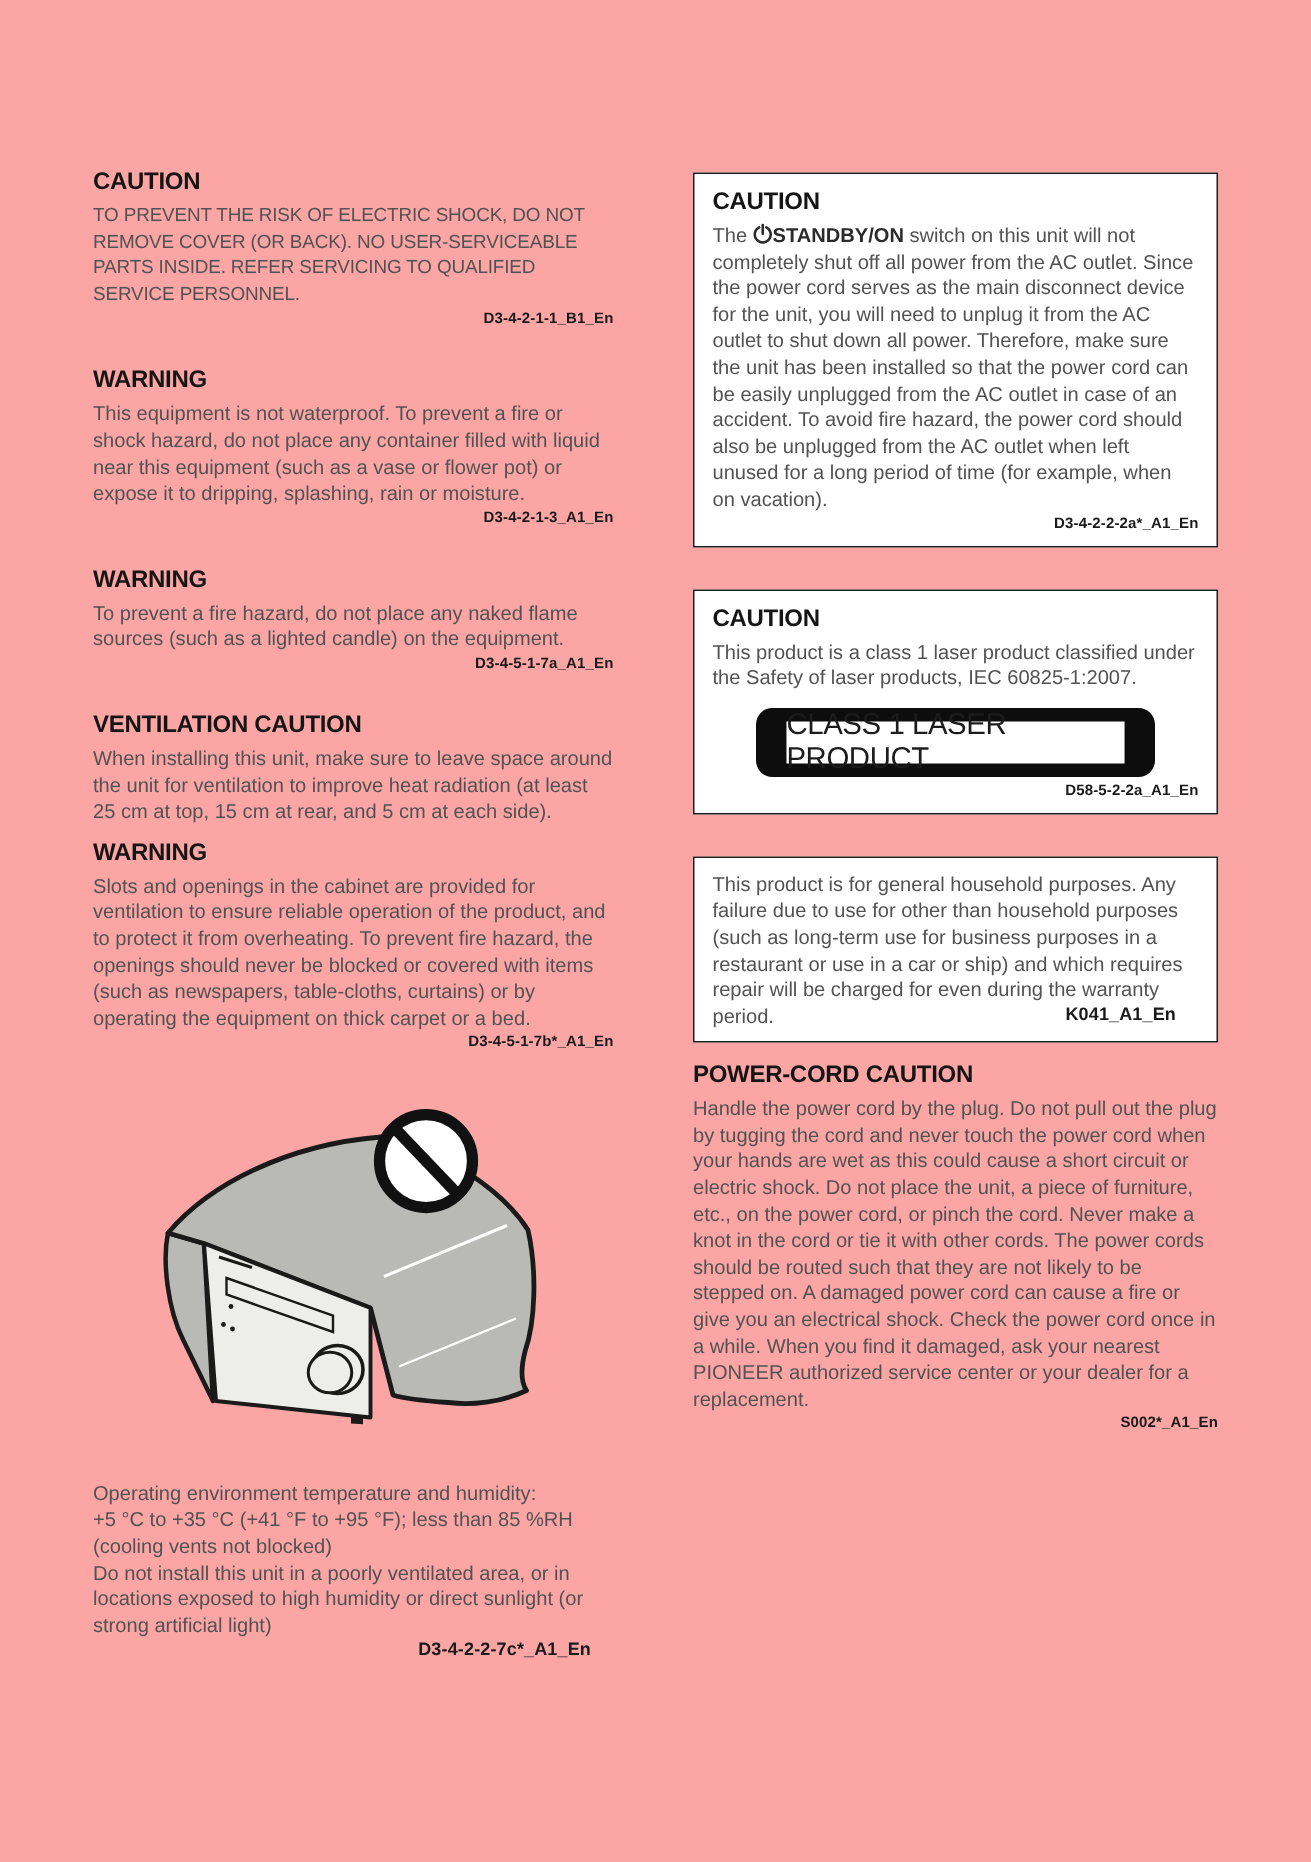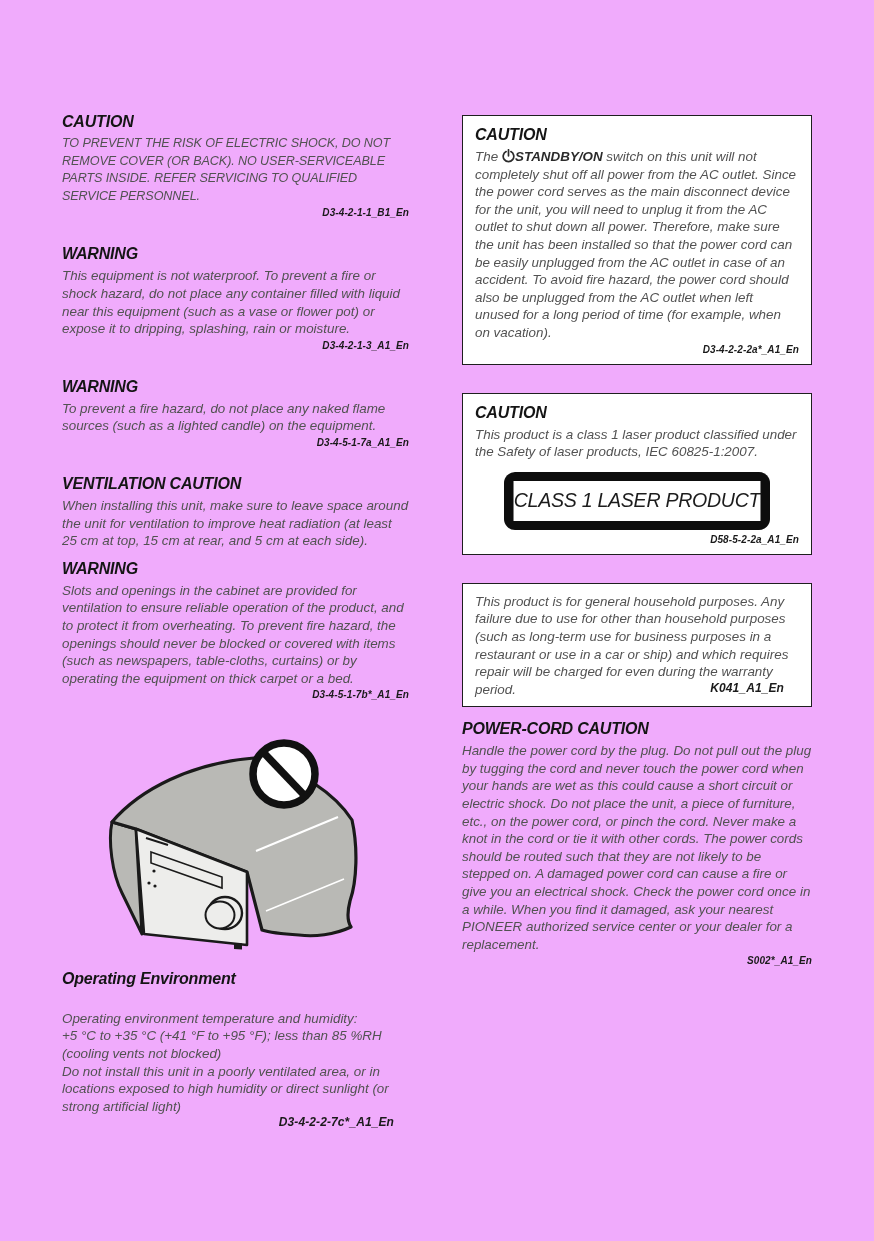--- a/index.html
+++ b/index.html
@@ -1,24 +1,23 @@
 <!DOCTYPE html>
 <html><head>
 <meta charset="utf-8">
 <style>
   * { margin:0; padding:0; box-sizing:border-box; }
   html,body { background:#ffffff; }
   .page {
     position:relative;
     width:874px; height:1241px;
-    background:#f0abfc;
+    background:#fca5a5;
     font-family:"Liberation Sans","DejaVu Sans",sans-serif;
     color:#4f4f4f;
     overflow:hidden;
-    font-style:italic;
   }
   .col-left  { position:absolute; left:62px;  top:112px; width:347px; }
   .col-right { position:absolute; left:462px; top:115px; width:350px; }
 
   h2.sec {
     font-size:16px; line-height:20px; font-weight:bold; color:#151515;
     letter-spacing:-0.2px;
   }
   .sec-gap     { margin-top:25px; }
   .sec-gap-sm  { margin-top:9px; }
@@ -43,25 +42,25 @@
   .box {
     border:1px solid #1f1f1f;
     padding:9px 12px 8px 12px;
     background:#ffffff;
   }
   .box + .box { margin-top:28px; }
   .box-gap { margin-top:28px; }
 
   
   .laser-label {
-    width:266px; height:58px;
+    width:266px; height:46px;
     margin:11px auto 4px auto;
     background:#0d0d0d;
     border-radius:11px;
-    padding:9px 7px;
+    padding:9px 18px;
   }
   .laser-label-inner {
     width:100%; height:100%;
     background:#ffffff;
     display:flex; align-items:center; justify-content:center;
     font-size:20px; font-weight:normal; color:#1c1c1c;
     letter-spacing:-0.3px;
     font-family:"Liberation Sans","DejaVu Sans",sans-serif;
     transform:scaleX(0.98);
   }
@@ -147,21 +146,20 @@
         <rect x="128" y="213" width="8" height="6" fill="#1a1a1a" transform="skewY(4)"></rect>
 
         <g>
           <circle cx="178" cy="53" r="31" fill="#ffffff" stroke="#111111" stroke-width="7.5"></circle>
           <path d="M 157,31 L 199,75" stroke="#111111" stroke-width="7.5"></path>
         </g>
       </svg>
     </div>
 
     <div style="margin-top:10px;">
-      <h2 class="sec">Operating Environment</h2>
       <p class="body preline rel">
         <span>Operating environment temperature and humidity:
 +5 °C to +35 °C (+41 °F to +95 °F); less than 85 %RH
 (cooling vents not blocked)
 Do not install this unit in a poorly ventilated area, or in locations exposed to high humidity or direct sunlight (or strong artificial light)</span>
         <span class="code-abs">D3-4-2-2-7c*_A1_En</span>
       </p>
     </div>
 
   </div>

